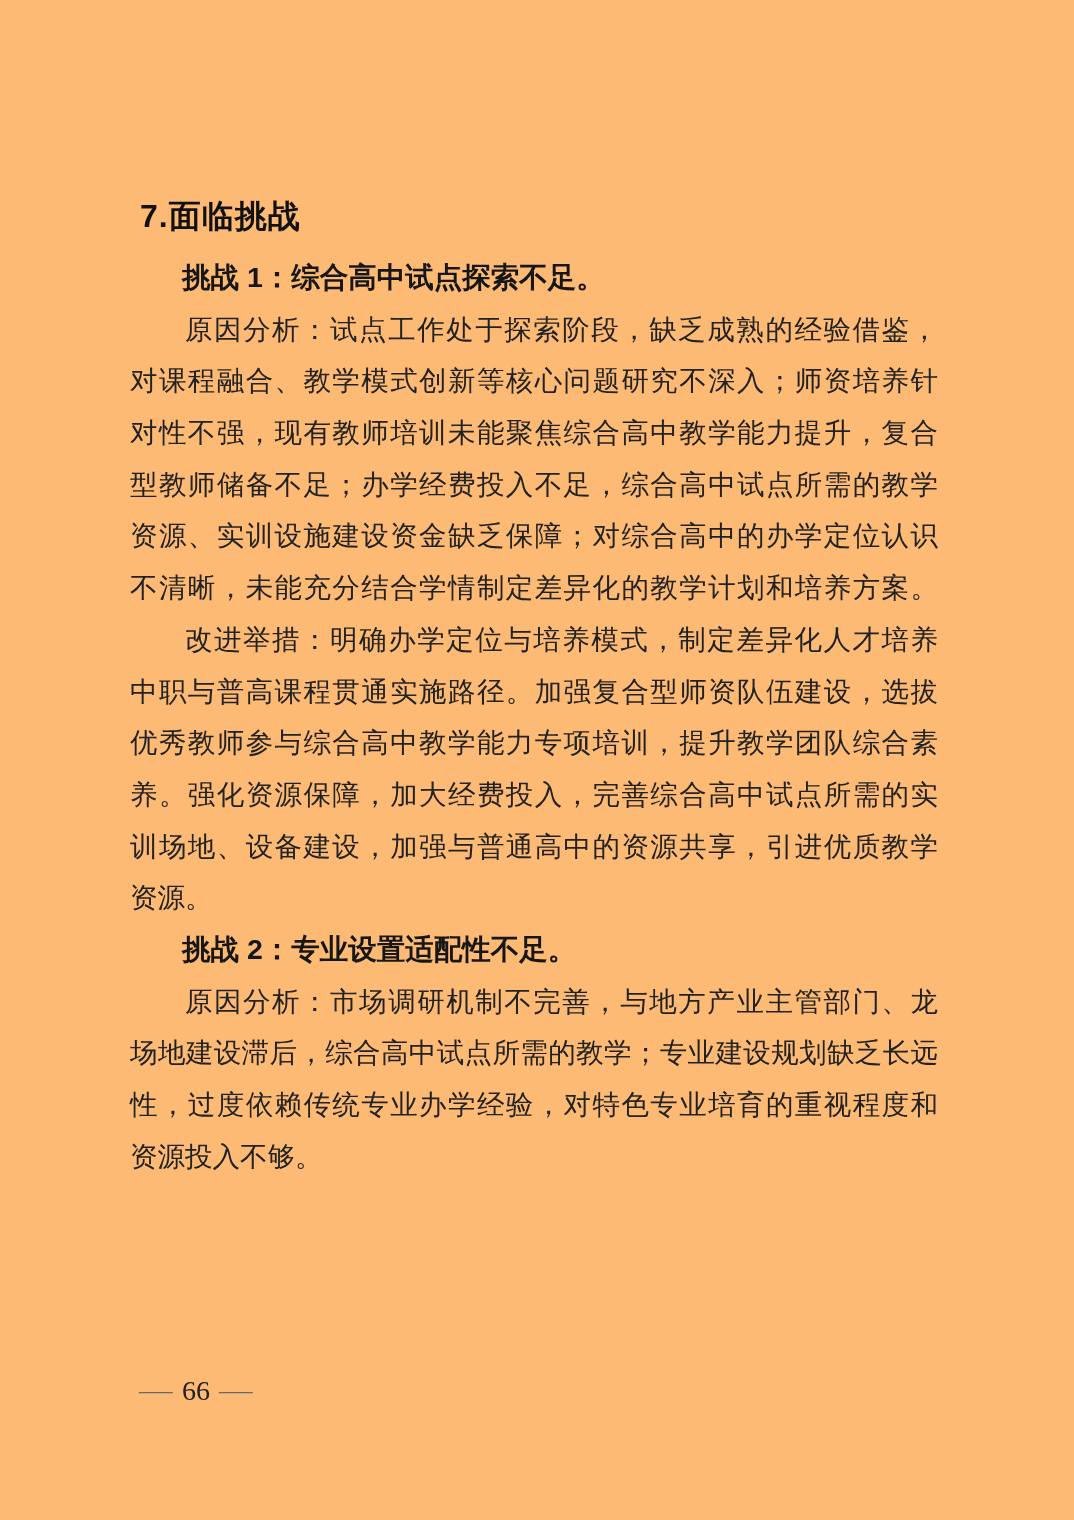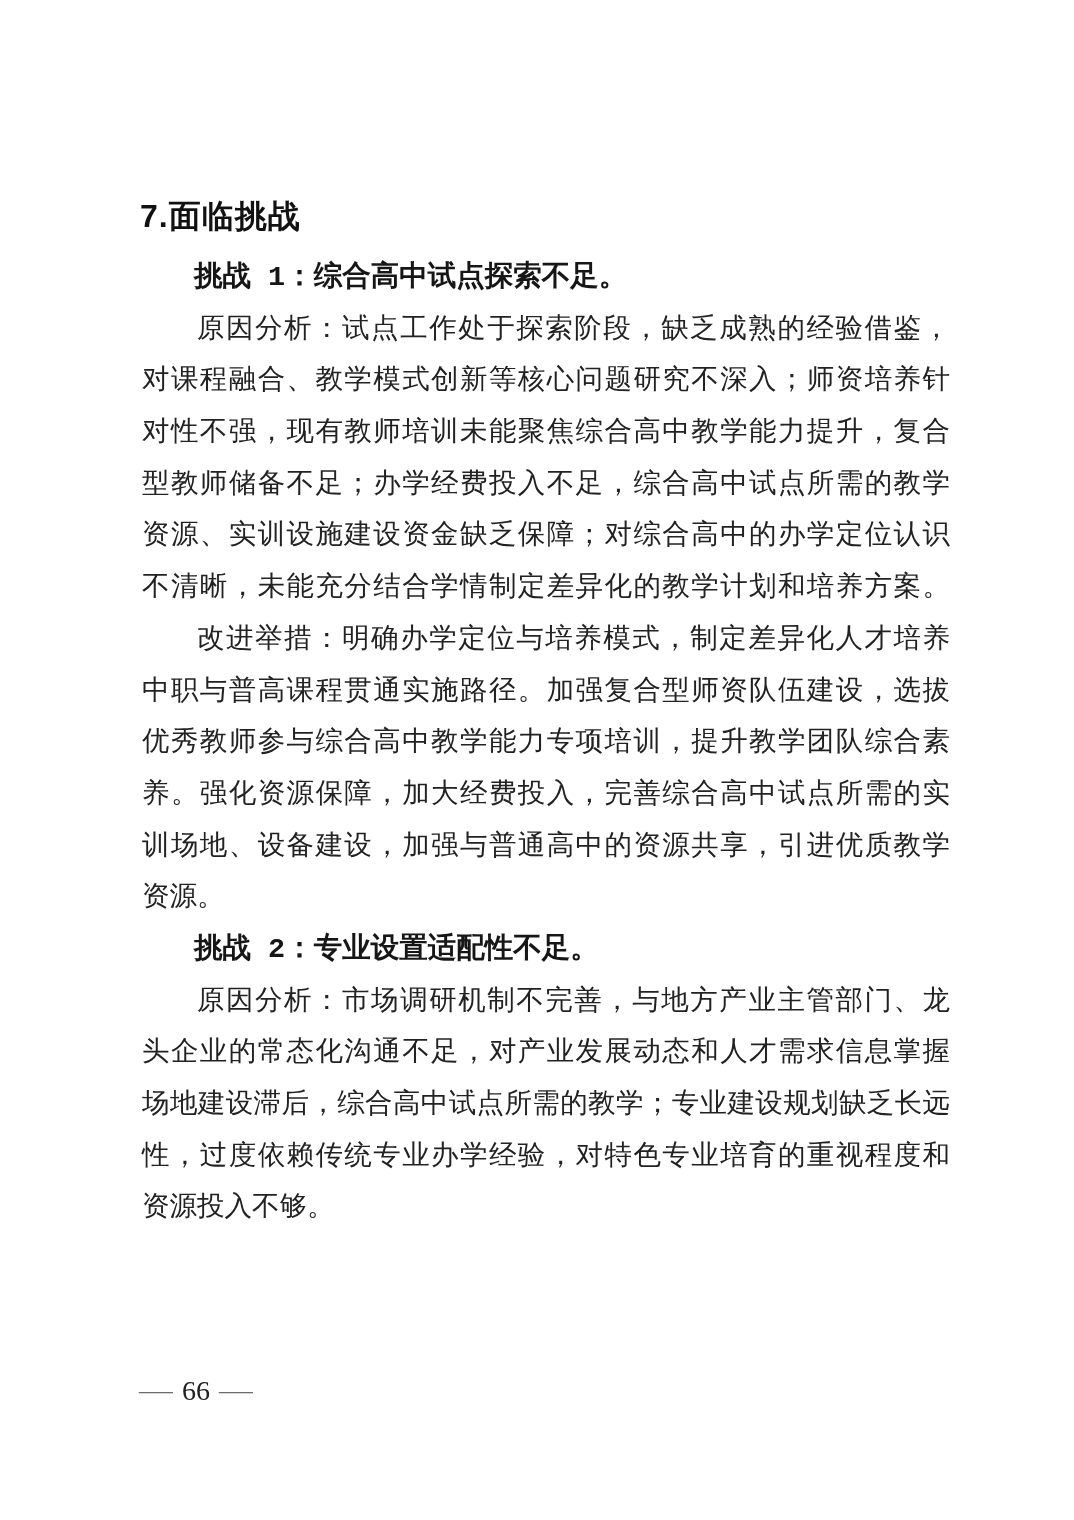--- a/index.html
+++ b/index.html
@@ -4,43 +4,43 @@
 <style>
   html, body {
     margin: 0;
     padding: 0;
     background: #e8e8e8;
   }
   .page {
     position: relative;
     width: 1074px;
     height: 1520px;
-    background: #ffffff;
+    background: #fdba74;
     margin: 0 auto;
     overflow: hidden;
     color: #1d1d1d;
   }
   .heading {
     position: absolute;
     left: 140px;
     top: 196px;
     font-family: "Liberation Sans", "DejaVu Sans", sans-serif;
     font-weight: 700;
     font-size: 32px;
     line-height: 40px;
     letter-spacing: 1px;
     color: #111111;
     white-space: nowrap;
   }
   .content {
     position: absolute;
-    left: 142px;
+    left: 130px;
     top: 252px;
     width: 808px;
-    font-family: Liberation Mono, monospace;
+    font-family: Liberation Sans, sans-serif;
     font-size: 27.5px;
     color: #222222;
   }
   .line {
     height: 51.7px;
     line-height: 51.7px;
     text-align: justify;
     text-align-last: justify;
     text-justify: inter-character;
     white-space: nowrap;
@@ -100,21 +100,20 @@
     <div class="line first">改进举措：明确办学定位与培养模式，制定差异化人才培养</div>
     <div class="line">中职与普高课程贯通实施路径。加强复合型师资队伍建设，选拔</div>
     <div class="line">优秀教师参与综合高中教学能力专项培训，提升教学团队综合素</div>
     <div class="line">养。强化资源保障，加大经费投入，完善综合高中试点所需的实</div>
     <div class="line">训场地、设备建设，加强与普通高中的资源共享，引进优质教学</div>
     <div class="line short">资源。</div>
 
     <div class="line title">挑战 2：专业设置适配性不足。</div>
 
     <div class="line first">原因分析：市场调研机制不完善，与地方产业主管部门、龙</div>
-    <div class="line">头企业的常态化沟通不足，对产业发展动态和人才需求信息掌握</div>
     <div class="line">场地建设滞后，综合高中试点所需的教学；专业建设规划缺乏长远</div>
     <div class="line">性，过度依赖传统专业办学经验，对特色专业培育的重视程度和</div>
     <div class="line short">资源投入不够。</div>
 
   </div>
 
   <div class="page-number">
     <span class="dash">—</span>
     <span class="num">66</span>
     <span class="dash">—</span>

